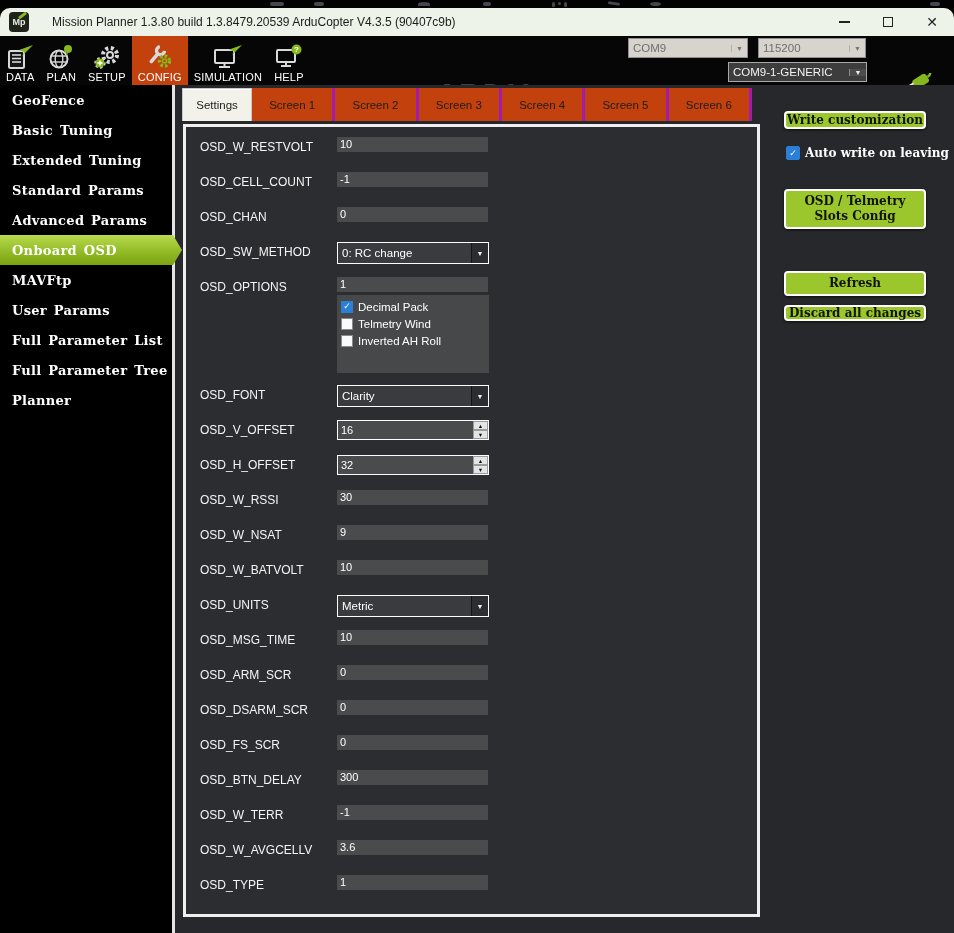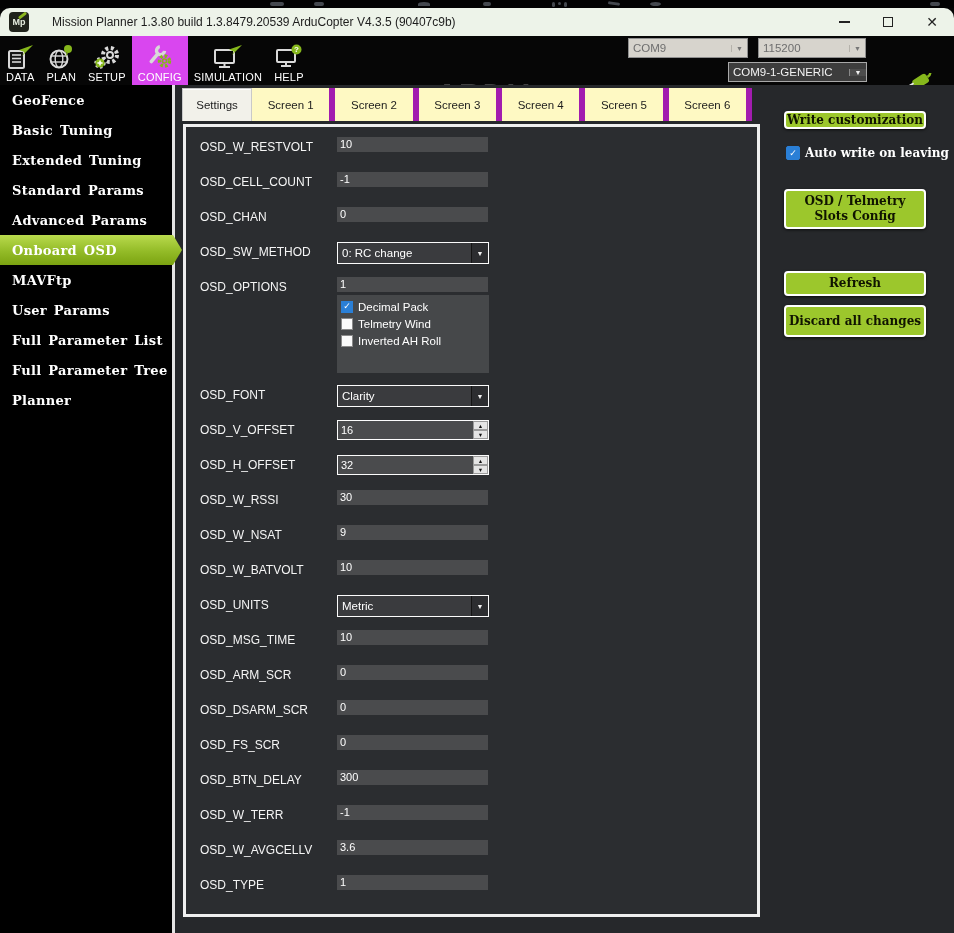--- a/index.html
+++ b/index.html
@@ -22,21 +22,21 @@
   .win-controls { margin-left:auto; display:flex; height:100%; }
   .win-btn { width:44px; height:100%; display:flex; align-items:center; justify-content:center; color:#222; font-size:13px; }
   .min-glyph { width:11px; height:1.5px; background:#222; display:block; }
   .max-glyph { width:10px; height:10px; border:1.4px solid #222; display:block; }
   .close-glyph { font-size:14px; line-height:1; }
 
   
   .toolbar { position:absolute; left:0; top:36px; width:954px; height:49px; background:#060606; }
   .nav { position:absolute; left:0; top:0; height:49px; display:flex; }
   .nav-btn { height:49px; padding:0 6px; display:flex; flex-direction:column; align-items:center; justify-content:flex-end; }
-  .nav-btn.checked { background:#d946ef; }
+  .nav-btn.checked { background:#c2410c; }
   .nav-ico { height:27px; display:flex; align-items:flex-end; }
   .nav-lbl { color:#fff; font-size:11px; line-height:15px; letter-spacing:.2px; }
 
   .logo { position:absolute; left:432px; top:40px; width:190px; height:42px; display:flex; align-items:center;
           font-style:italic; font-weight:bold; font-size:33px; letter-spacing:0; transform:skewX(-6deg); }
   .logo .l1 { color:#e9e9e9; text-shadow:2px 2px 0 #1a1a1a, -1px -1px 0 #555; }
   .logo .l2 { color:#f4b112; text-shadow:2px 2px 0 #1a1a1a; }
 
   .combo { position:absolute; height:20px; background:#d7d4cd; border:1px solid #8f8f8f;
            display:flex; align-items:center; font-size:11.5px; color:#6e6e6e; }
@@ -56,21 +56,21 @@
   
   .side-item { position:relative; height:30px; display:flex; align-items:center; padding-left:12px;
                color:#fff; font-family:"DejaVu Serif", serif; font-weight:bold; font-size:13px;
                letter-spacing:.3px; word-spacing:2px; white-space:nowrap; z-index:2; }
   .side-item.selected { width:182px; background:linear-gradient(180deg,#b9da4d 0%, #93bb27 55%, #7ba311 100%);
                clip-path:polygon(0 0, calc(100% - 9px) 0, 100% 50%, calc(100% - 9px) 100%, 0 100%); }
 
   
   .tabstrip { position:absolute; left:182px; top:88px; width:570px; height:33px; background:#fff; display:flex; z-index:2; }
   .tab { flex:1; display:flex; align-items:center; justify-content:center; font-size:11.5px; color:#1d1d1d;
-         border-right:6px solid #a21caf; background:#fef9c3; }
+         border-right:3px solid #a21caf; background:#c2410c; }
   .tab.active { flex:0 0 70px; background:#f2f1ea; border:1px solid #c9c9c9; border-bottom:none; box-shadow:inset 0 1px 0 #fff; }
 
   
   .panel { position:absolute; left:183px; top:124px; width:577px; height:793px; border:3px solid #efefef;
            background:#2b2d30; padding:4px 0 0 14px; overflow:hidden; z-index:2; }
   .prow { display:flex; min-height:35px; align-items:flex-start; }
   .plabel { flex:0 0 137px; color:#f5f5f5; font-size:12px; padding-top:9px; white-space:nowrap; }
   .pctl { padding-top:6px; }
   .prow .txt { width:151px; height:15px; background:linear-gradient(#515употр,#454648); background:#4a4b4d;
                color:#fff; font-size:11px; line-height:15px; padding-left:3px; }
@@ -542,15 +542,15 @@
 
   <div class="btn-green" style="top:111px; height:18px;">Write customization</div>
   <div class="autowrite">
     <span class="cb checked">
         <span class="cbmark">✓</span>
       </span>
     <span class="lbl">Auto write on leaving</span>
   </div>
   <div class="btn-green" style="top:189px; height:40px; padding:0 6px;">OSD / Telmetry Slots Config</div>
   <div class="btn-green" style="top:271px; height:25px;">Refresh</div>
-  <div class="btn-green" style="top:305px; height:32px;">Discard all changes</div>
+  <div class="btn-green" style="top:305px; height:16px;">Discard all changes</div>
 
 </div>
 
 </body></html>

